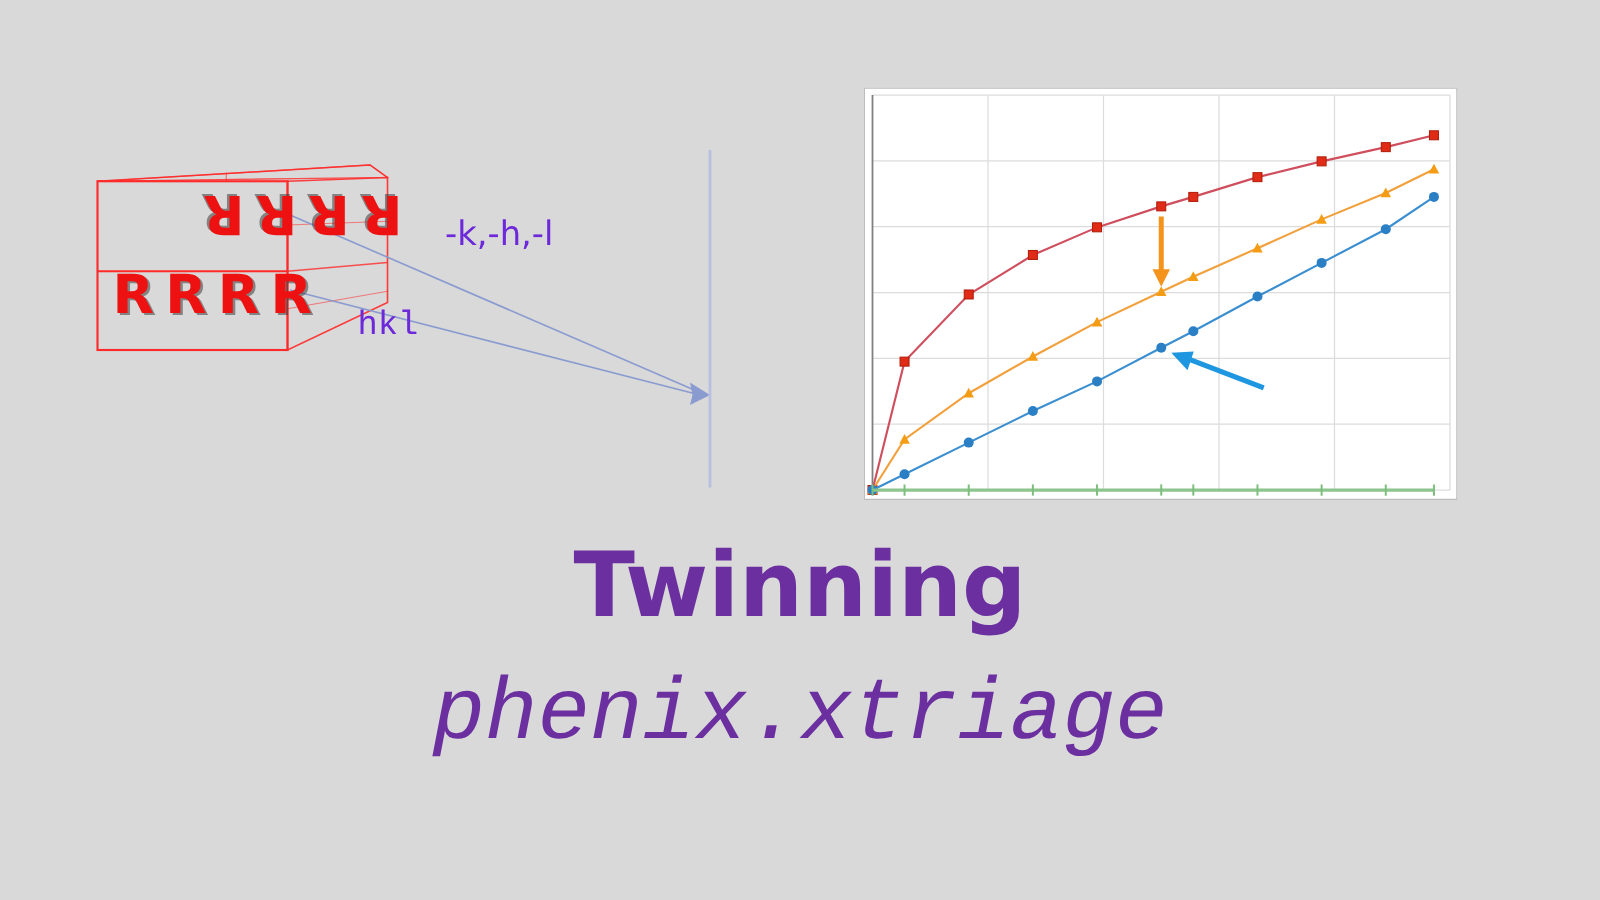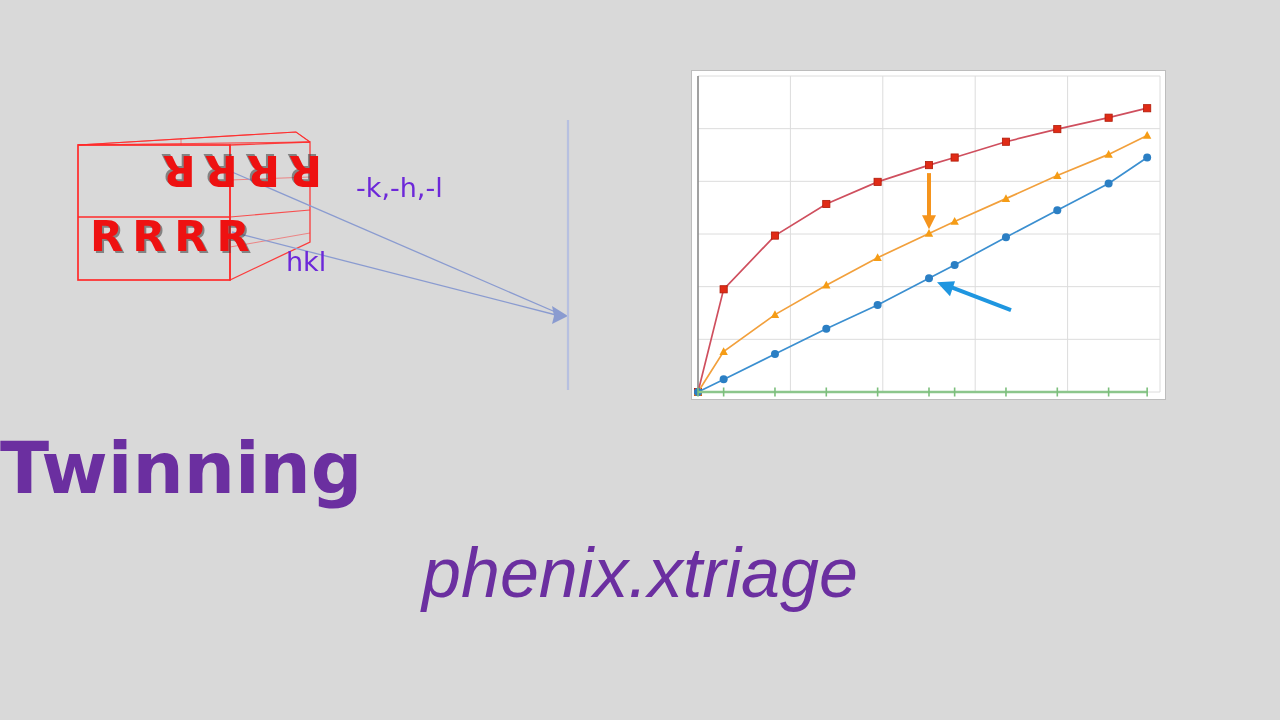--- a/index.html
+++ b/index.html
@@ -59,21 +59,21 @@
   .diag-label {
     position: absolute;
     color: #6d28d9;
     font-family: "DejaVu Sans", "Liberation Sans", sans-serif;
     font-size: 27px;
     line-height: 1;
     white-space: nowrap;
     user-select: none;
   }
   #label-mkmhml { left: 296px; top: 54px; }
-  #label-hkl    { left: 226px; top: 128px; }
+  #label-hkl    { left: 226px; top: 128px; font-family: Liberation Mono, monospace; }
 
   
   #chart-wrap {
     position: absolute;
     left: 691px;
     top: 70px;
     width: 475px;
     height: 330px;
   }
   #chart-frame {
@@ -89,36 +89,36 @@
     position: absolute;
     left: 0; top: 0;
   }
 
   
   #title-main {
     position: absolute;
     left: 0;
     top: 432px;
     width: 1280px;
-    text-align: left;
+    text-align: center;
     color: #6b2fa0;
     font-family: "DejaVu Sans", "Liberation Sans", sans-serif;
     font-weight: bold;
     font-size: 72px;
     line-height: 1;
     user-select: none;
   }
   #title-sub {
     position: absolute;
     left: 0;
     top: 538px;
     width: 1280px;
     text-align: center;
     color: #6b2fa0;
-    font-family: Liberation Sans, sans-serif;
+    font-family: Liberation Mono, monospace;
     font-style: italic;
     font-size: 70px;
     line-height: 1;
     user-select: none;
   }
 </style>
 </head>
 <body>
 
 <div id="slide">

